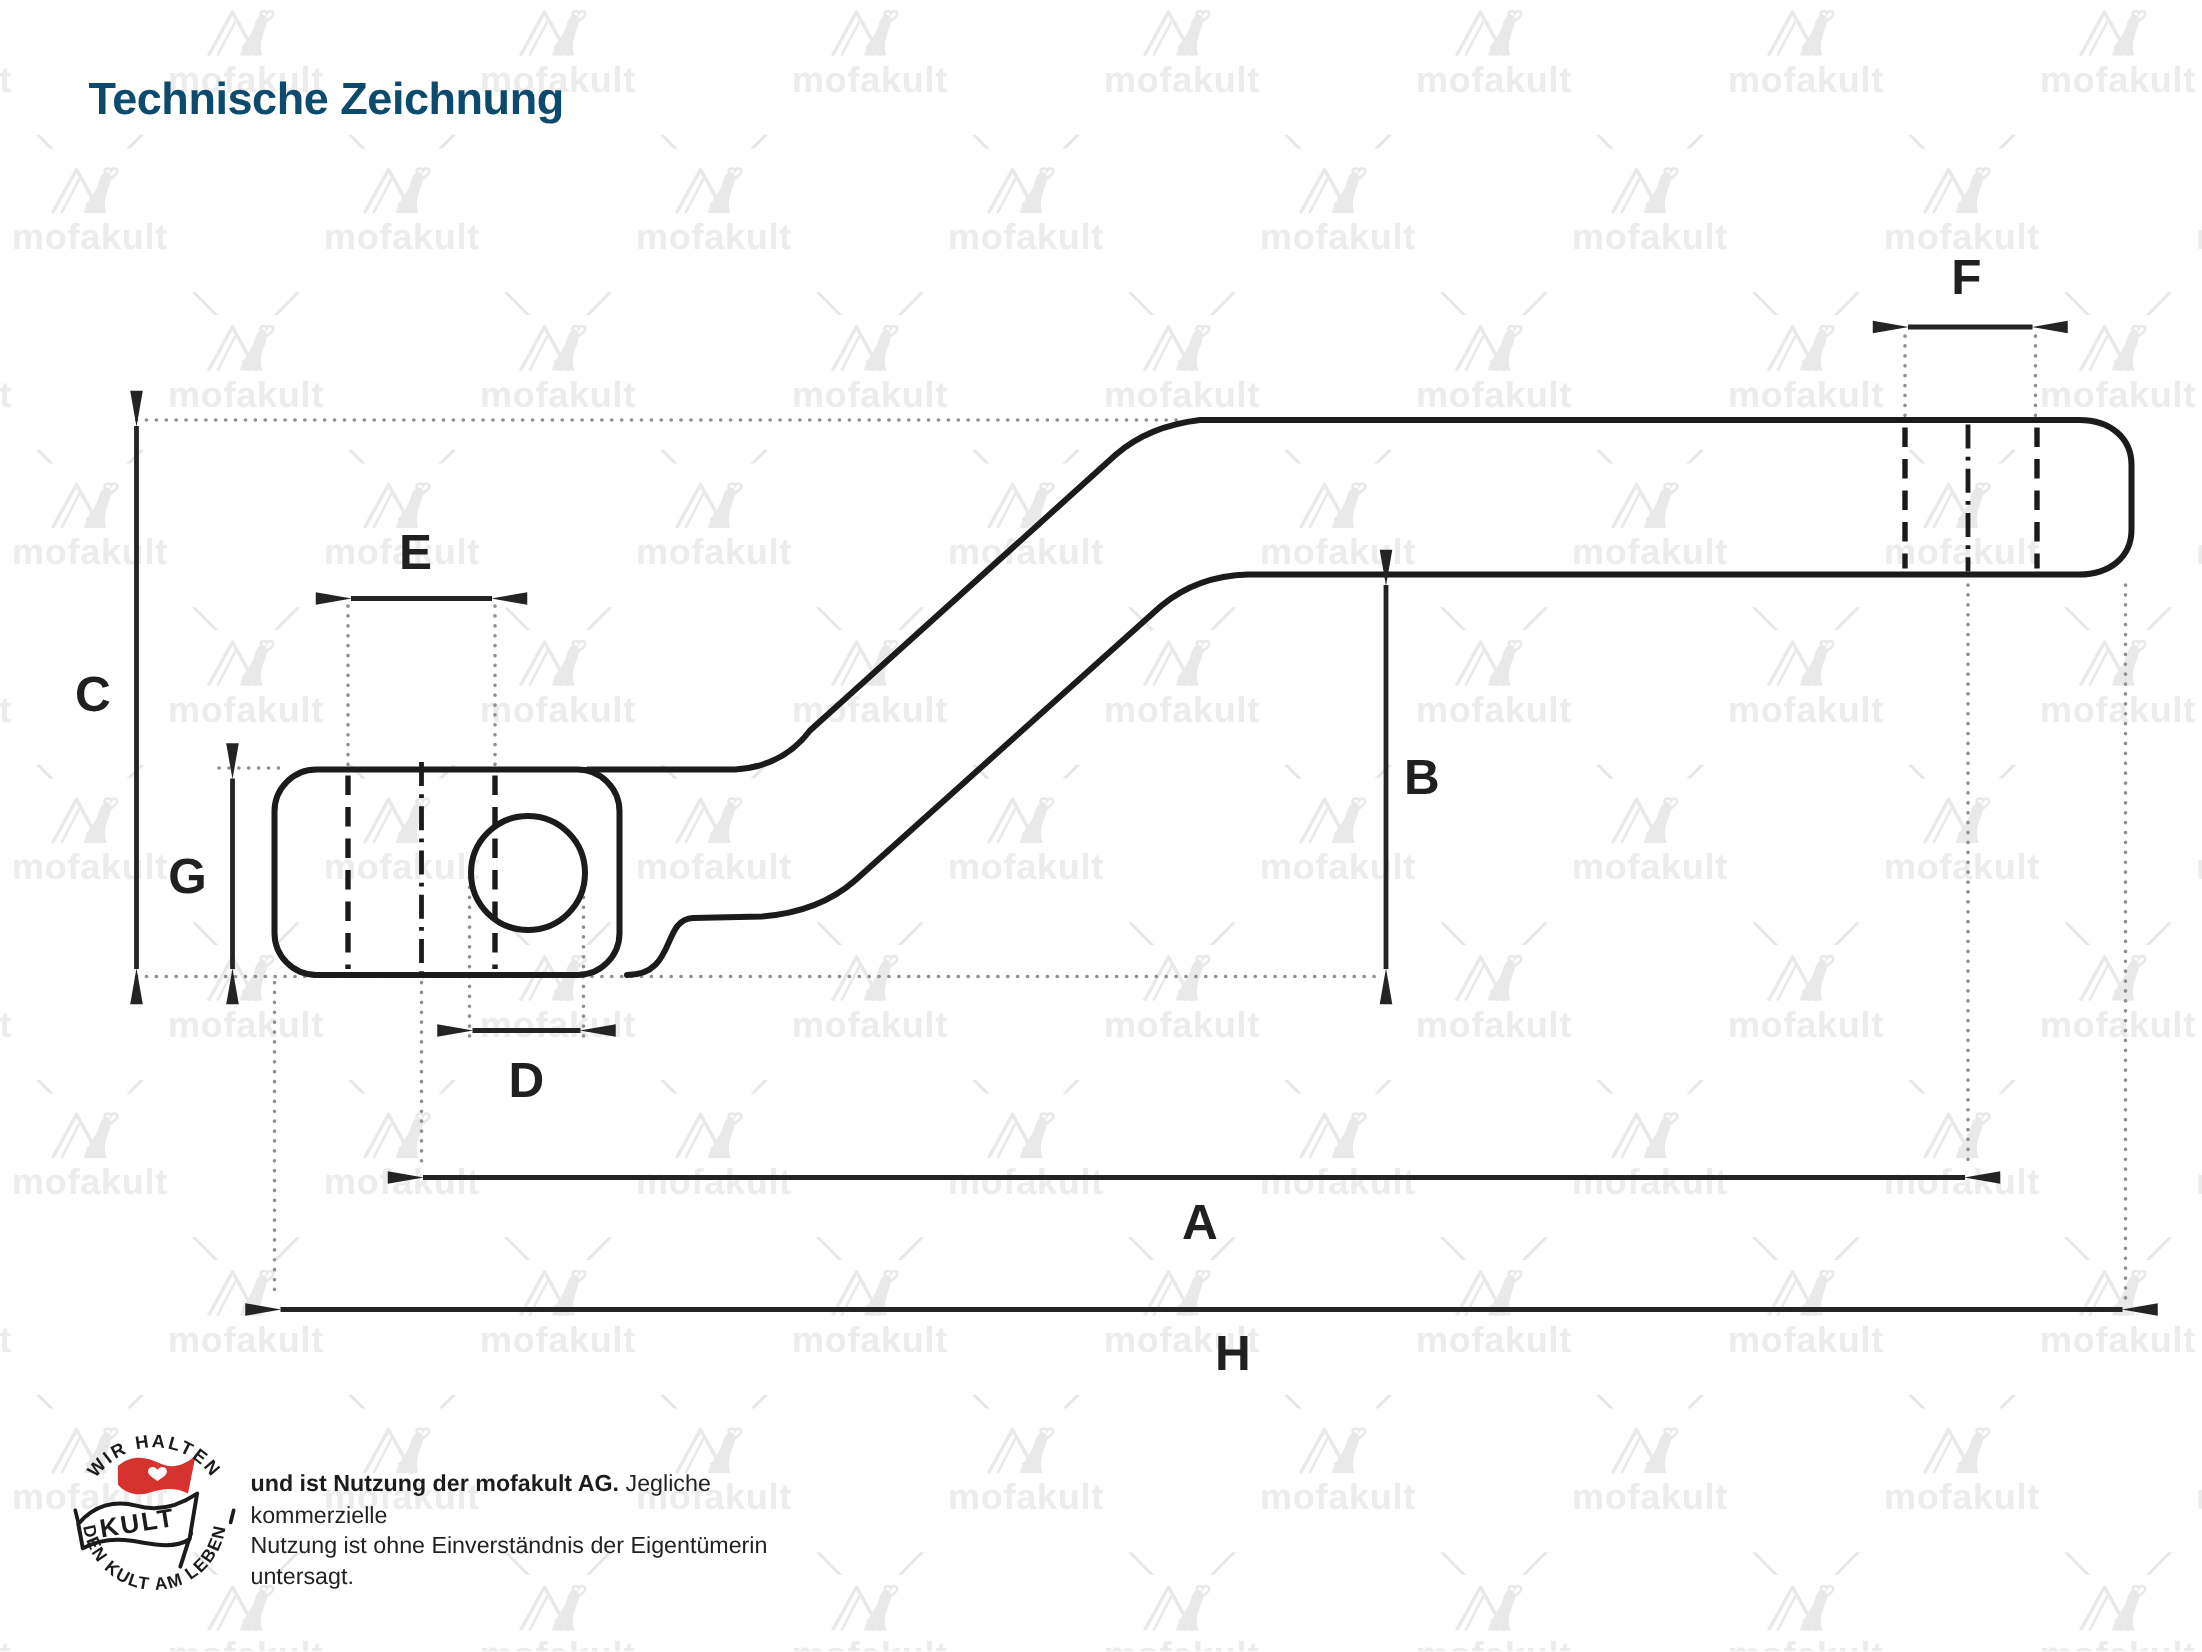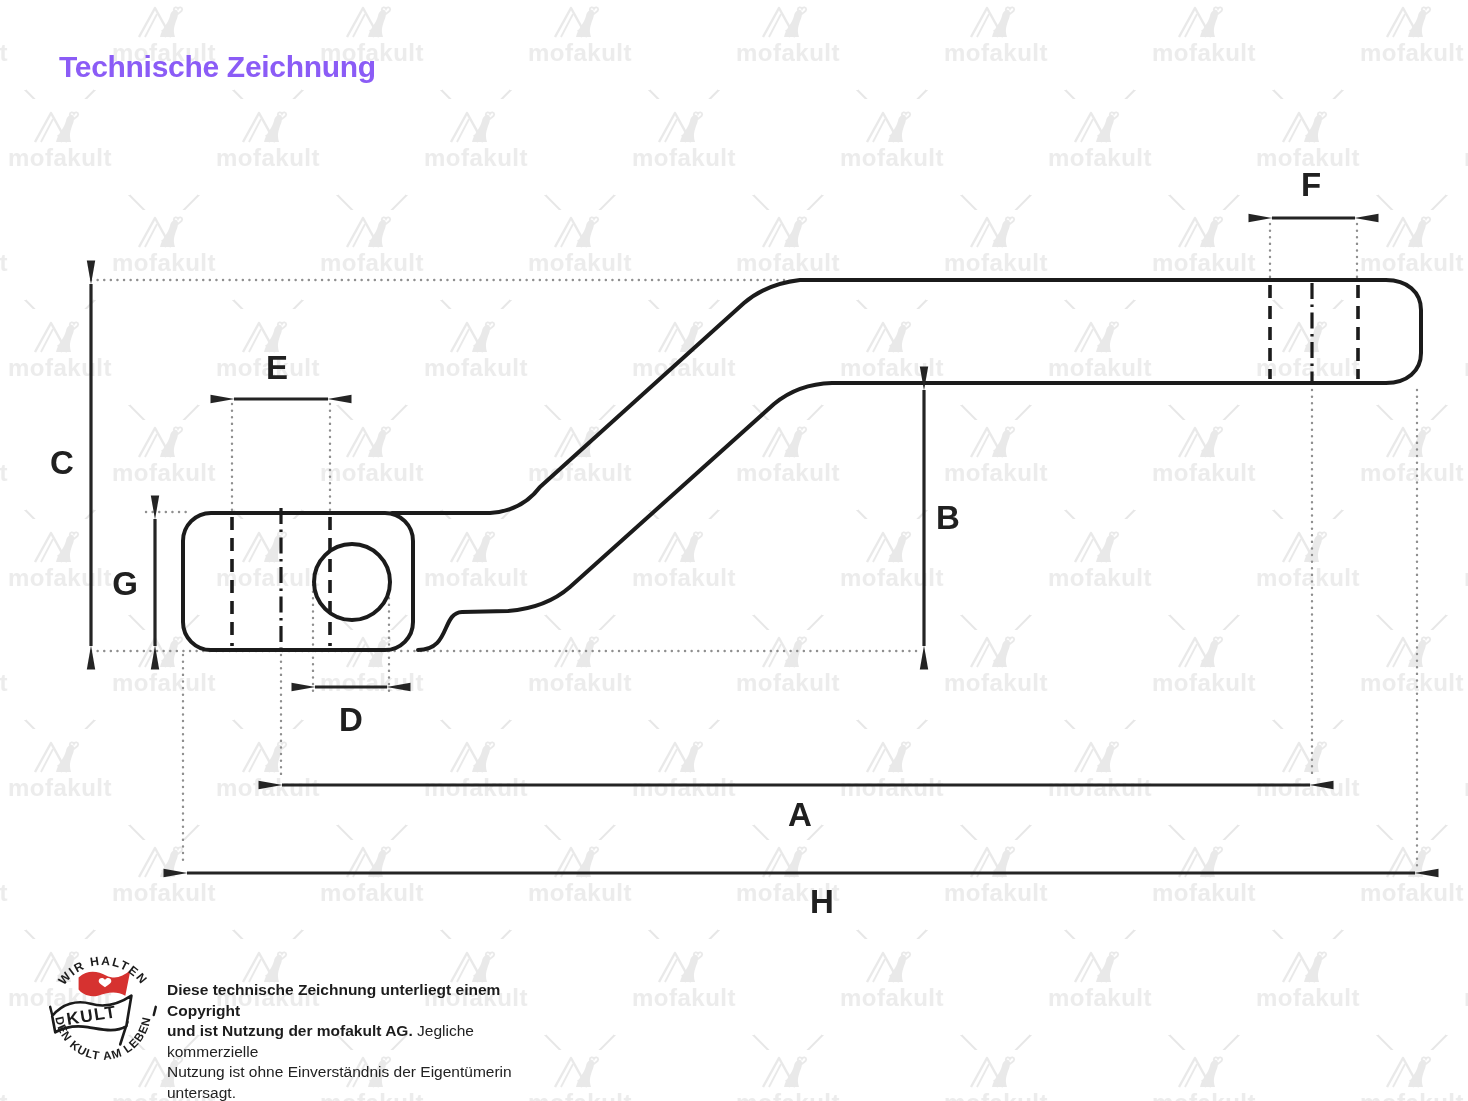--- a/index.html
+++ b/index.html
@@ -3,21 +3,21 @@
 <meta charset="utf-8">
 <style>
   html,body{margin:0;padding:0;}
   body{
     width:1468px;height:1101px;background:#ffffff;overflow:hidden;position:relative;
     font-family:"Liberation Sans","DejaVu Sans",sans-serif;
   }
   .layer{position:absolute;left:0;top:0;width:1468px;height:1101px;}
   #page-title{
     position:absolute;left:59px;top:50px;margin:0;
-    font-size:30px;font-weight:700;letter-spacing:-0.3px;color:#8b5cf6;
+    font-size:30px;font-weight:700;letter-spacing:-0.3px;color:#0c4a6e;
   }
   #footer-copy{
     position:absolute;left:167px;top:980px;width:390px;
     font-size:15.5px;line-height:20.6px;color:#222222;
   }
   #footer-copy .b{font-weight:700;color:#1c1c1c;}
   #logo-svg{position:absolute;left:40px;top:951px;width:130px;height:130px;}
   text.dim{font:700 33px "Liberation Sans","DejaVu Sans",sans-serif;fill:#202020;}
   .wm-text{font:700 24px "Liberation Sans","DejaVu Sans",sans-serif;fill:#ececec;letter-spacing:0.5px;}
   .arc-top{font:700 12px "Liberation Sans","DejaVu Sans",sans-serif;fill:#1b1b1b;letter-spacing:1.6px;}
@@ -139,17 +139,16 @@
     <textPath href="#arcTop" startOffset="50%" text-anchor="middle">WIR HALTEN</textPath>
   </text>
   <text class="arc-bot">
     <textPath href="#arcBot" startOffset="50%" text-anchor="middle">DEN KULT AM LEBEN</textPath>
   </text>
 
   <path d="M10,55 L12,63 M114,55 L112,63" stroke="#1b1b1b" stroke-width="2.4" stroke-linecap="round"></path>
 </svg>
 
 <div id="footer-copy">
-  <div class="b">Diese technische Zeichnung unterliegt einem Copyright</div>
   <div><span class="b">und ist Nutzung der mofakult AG.</span><span> Jegliche kommerzielle</span></div>
   <div>Nutzung ist ohne Einverständnis der Eigentümerin untersagt.</div>
 
 </div>
 
 </body></html>

